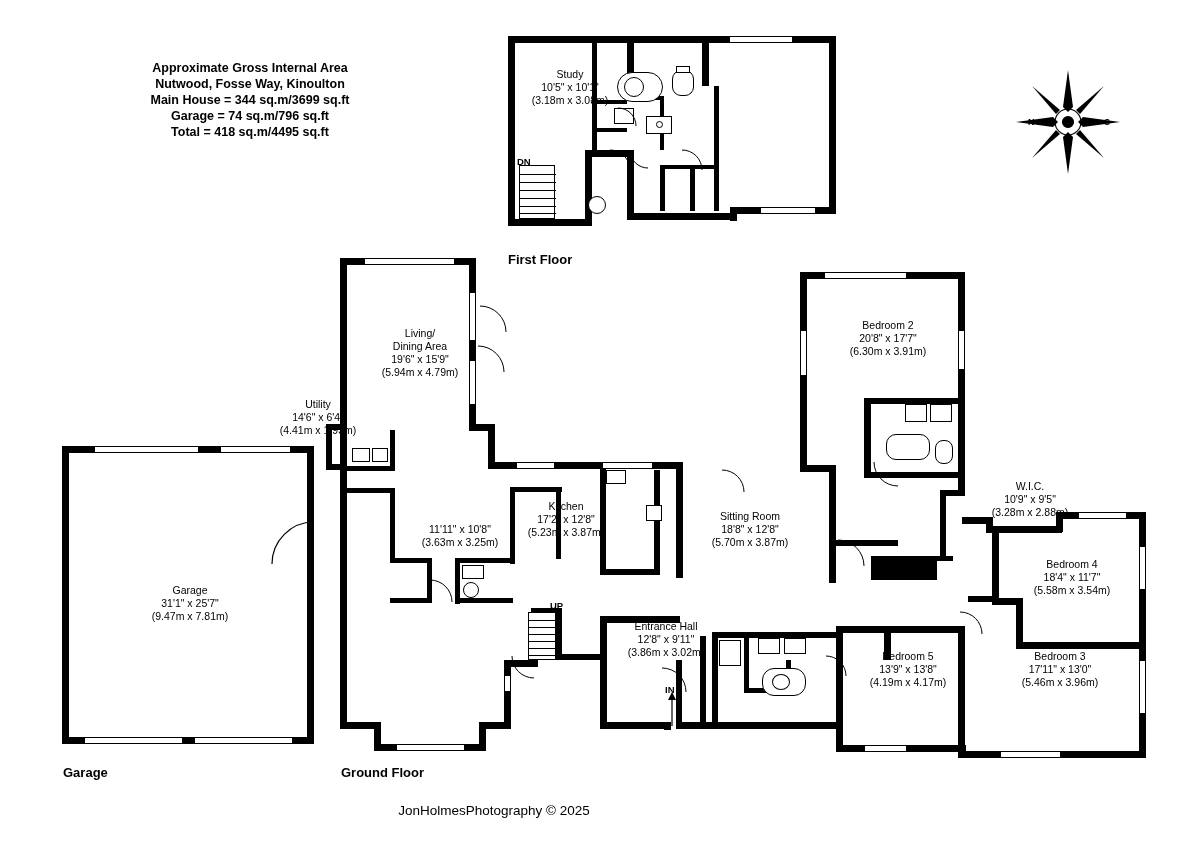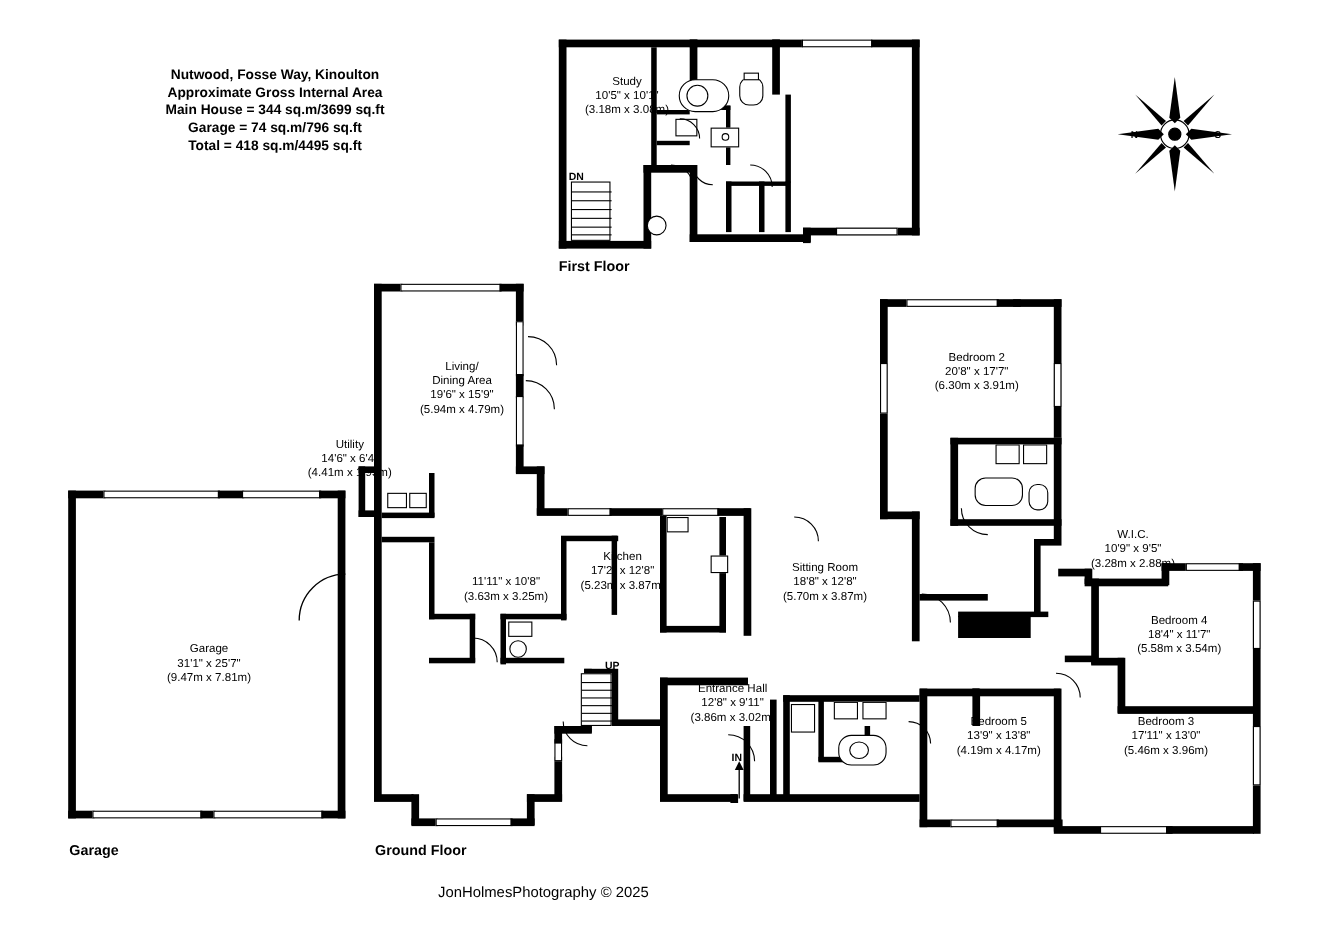--- a/index.html
+++ b/index.html
@@ -42,22 +42,22 @@
 
   .stairs{position:absolute;border:1.2px solid #000;box-sizing:border-box;background:#fff;}
   .step{position:absolute;background:#000;height:1px;}
 </style>
 </head>
 <body>
 
 <div class="stage">
 
   <div class="title-block">
+    <div>Approximate Gross Internal Area</div>
     <div>Nutwood, Fosse Way, Kinoulton</div>
-    <div>Approximate Gross Internal Area</div>
     <div>Main House = 344 sq.m/3699 sq.ft</div>
     <div>Garage = 74 sq.m/796 sq.ft</div>
     <div>Total = 418 sq.m/4495 sq.ft</div>
   </div>
 
   <div class="compass">
     <svg width="120" height="120" viewBox="0 0 120 120">
       <g stroke="#000" stroke-width="1.1" fill="none">
         <circle cx="60" cy="60" r="13"></circle>
         <circle cx="60" cy="60" r="5.5" fill="#000"></circle>
@@ -132,21 +132,21 @@
     <path d="M118 78 A 18 18 0 0 1 136 96" fill="none" stroke="#000" stroke-width="1"></path>
   </svg>
 
   <div class="room" style="left:515px;top:68px;width:110px;">
     <div>Study</div>
     <div>10'5" x 10'1"</div>
     <div>(3.18m x 3.08m)</div>
   </div>
 
 
-  <div class="floor-label" style="left:508px;top:234px;">First Floor</div>
+  <div class="floor-label" style="left:508px;top:252px;">First Floor</div>
 
   <div class="w" style="left:62px;top:446px;width:7px;height:298px;"></div>
   <div class="w" style="left:62px;top:446px;width:34px;height:7px;"></div>
   <div class="win" style="left:94px;top:446px;width:106px;height:7px;"></div>
   <div class="w" style="left:198px;top:446px;width:24px;height:7px;"></div>
   <div class="win" style="left:220px;top:446px;width:72px;height:7px;"></div>
   <div class="w" style="left:290px;top:446px;width:24px;height:7px;"></div>
   <div class="w" style="left:307px;top:446px;width:7px;height:298px;"></div>
   <div class="w" style="left:62px;top:737px;width:24px;height:7px;"></div>
   <div class="win" style="left:84px;top:737px;width:100px;height:7px;"></div>

